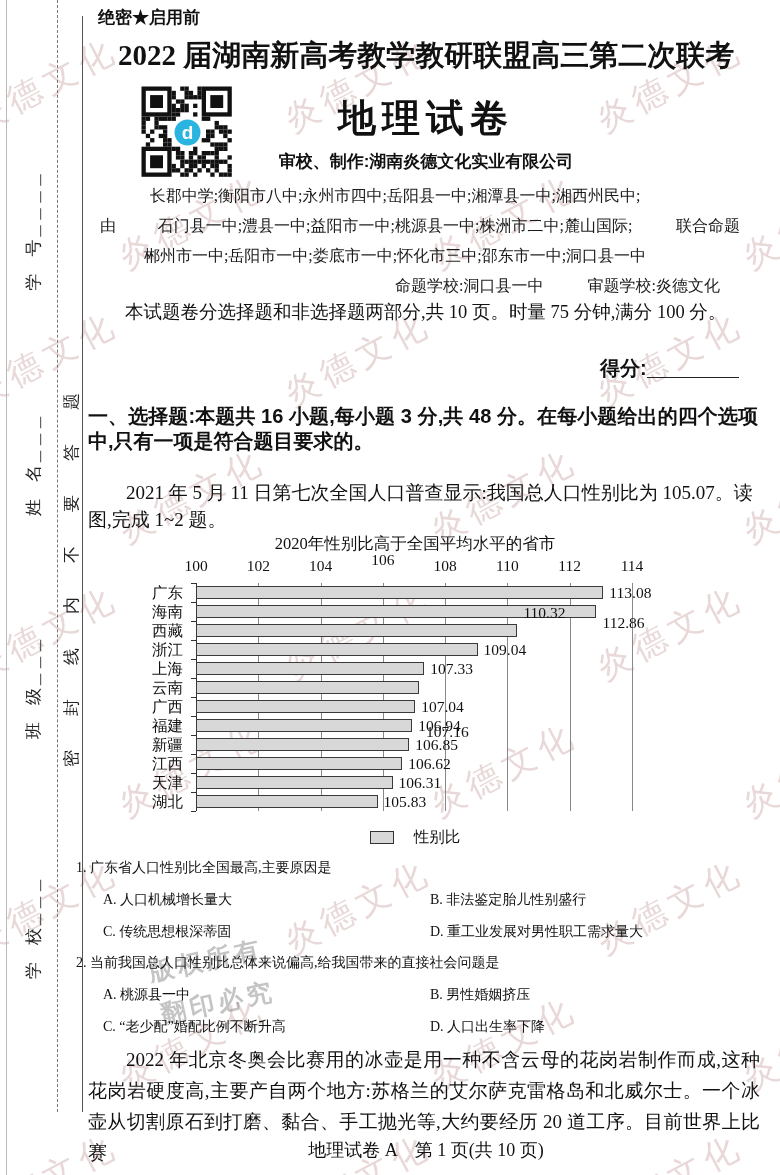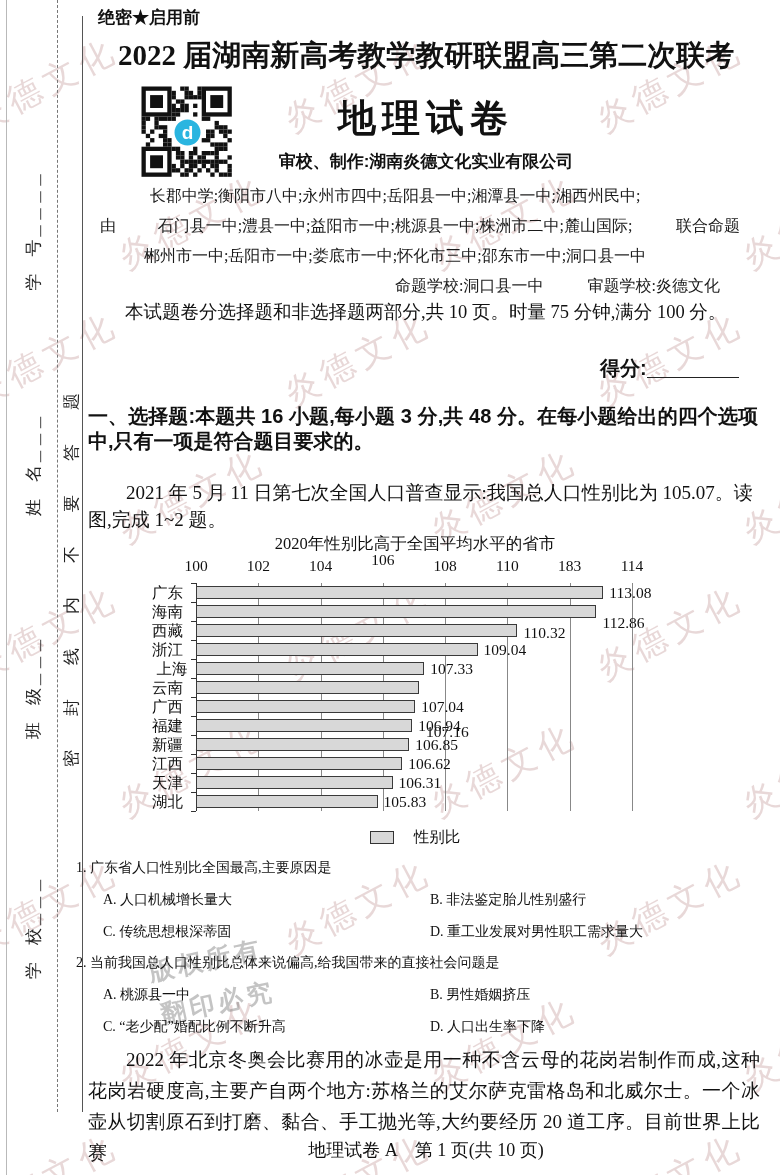--- a/index.html
+++ b/index.html
@@ -322,21 +322,21 @@
         <div class="ticklab" style="left: 86.2857px; top: 26px;">102</div>
         <div class="gridline" style="left: 108.286px; top: 52px; height: 228px;"></div>
         <div class="ticklab" style="left: 148.571px; top: 26px;">104</div>
         <div class="gridline" style="left: 170.571px; top: 52px; height: 228px;"></div>
         <div class="ticklab" style="left: 210.857px; top: 20px;">106</div>
         <div class="gridline" style="left: 232.857px; top: 52px; height: 228px;"></div>
         <div class="ticklab" style="left: 273.143px; top: 26px;">108</div>
         <div class="gridline" style="left: 295.143px; top: 52px; height: 228px;"></div>
         <div class="ticklab" style="left: 335.429px; top: 26px;">110</div>
         <div class="gridline" style="left: 357.429px; top: 52px; height: 228px;"></div>
-        <div class="ticklab" style="left: 397.714px; top: 26px;">183</div>
+        <div class="ticklab" style="left: 397.714px; top: 26px;">112</div>
         <div class="gridline" style="left: 419.714px; top: 52px; height: 228px;"></div>
         <div class="ticklab" style="left: 460px; top: 26px;">114</div>
         <div class="gridline" style="left: 482px; top: 52px; height: 228px;"></div>
         <div class="tickmark" style="left: 41px; top: 52px;"></div>
         <div class="tickmark" style="left: 41px; top: 71px;"></div>
         <div class="tickmark" style="left: 41px; top: 90px;"></div>
         <div class="tickmark" style="left: 41px; top: 109px;"></div>
         <div class="tickmark" style="left: 41px; top: 128px;"></div>
         <div class="tickmark" style="left: 41px; top: 147px;"></div>
         <div class="tickmark" style="left: 41px; top: 166px;"></div>
@@ -347,25 +347,25 @@
         <div class="tickmark" style="left: 41px; top: 261px;"></div>
         <div class="tickmark" style="left: 41px; top: 280px;"></div>
         <div class="cat" style="left: 2px; top: 52px;">广东</div>
         <div class="bar" style="left: 46px; top: 55px; width: 407.349px; background: rgb(216, 216, 216);"></div>
         <div class="val" style="left: 459.349px; top: 52px;">113.08</div>
         <div class="cat" style="left: 2px; top: 71px;">海南</div>
         <div class="bar" style="left: 46px; top: 74px; width: 400.497px; background: rgb(216, 216, 216);"></div>
         <div class="val" style="left: 452.497px; top: 82px;">112.86</div>
         <div class="cat" style="left: 2px; top: 90px;">西藏</div>
         <div class="bar" style="left: 46px; top: 93px; width: 321.394px; background: rgb(216, 216, 216);"></div>
-        <div class="val" style="left: 373.394px; top: 92px;">110.32</div>
+        <div class="val" style="left: 373.394px; top: 72px;">110.32</div>
         <div class="cat" style="left: 2px; top: 109px;">浙江</div>
         <div class="bar" style="left: 46px; top: 112px; width: 281.531px; background: rgb(216, 216, 216);"></div>
         <div class="val" style="left: 333.531px; top: 109px;">109.04</div>
-        <div class="cat" style="left: 2px; top: 128px; text-align: center;">上海</div>
+        <div class="cat" style="left: 2px; top: 128px;">上海</div>
         <div class="bar" style="left: 46px; top: 131px; width: 228.277px; background: rgb(216, 216, 216);"></div>
         <div class="val" style="left: 280.277px; top: 128px;">107.33</div>
         <div class="cat" style="left: 2px; top: 147px;">云南</div>
         <div class="bar" style="left: 46px; top: 150px; width: 222.983px; background: rgb(216, 216, 216);"></div>
         <div class="val" style="left: 276px; top: 147px; margin-top: 44px;">107.16</div>
         <div class="cat" style="left: 2px; top: 166px;">广西</div>
         <div class="bar" style="left: 46px; top: 169px; width: 219.246px; background: rgb(216, 216, 216);"></div>
         <div class="val" style="left: 271.246px; top: 166px;">107.04</div>
         <div class="cat" style="left: 2px; top: 185px;">福建</div>
         <div class="bar" style="left: 46px; top: 188px; width: 216.131px; background: rgb(216, 216, 216);"></div>

